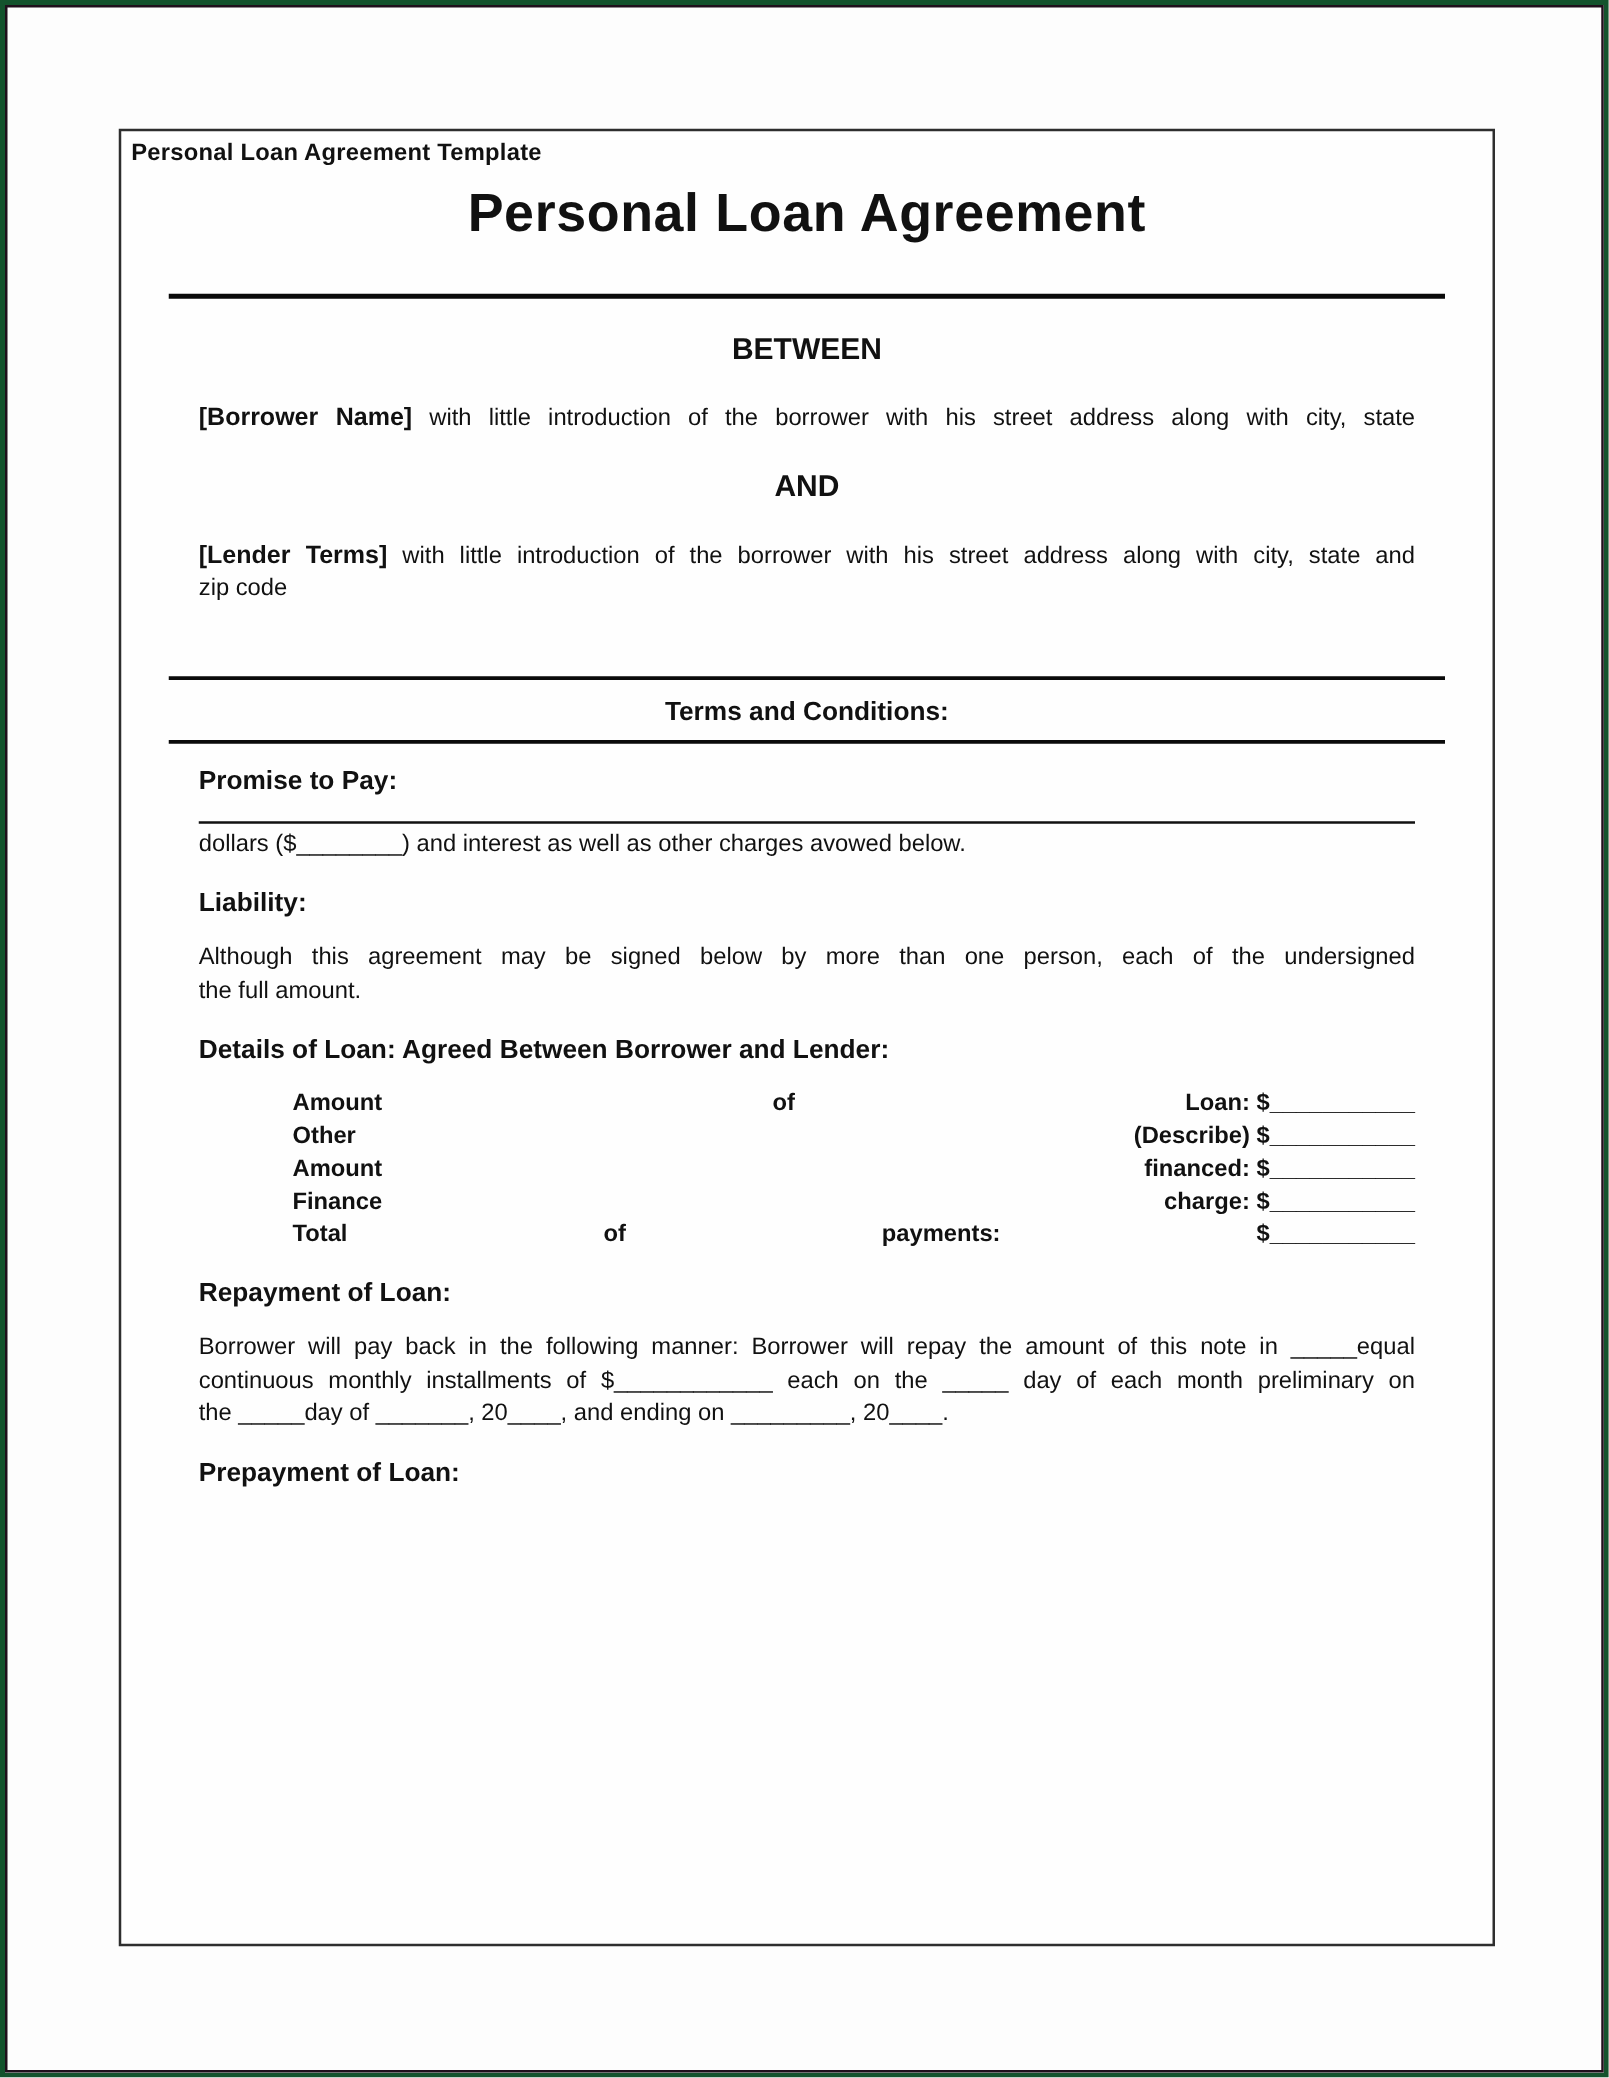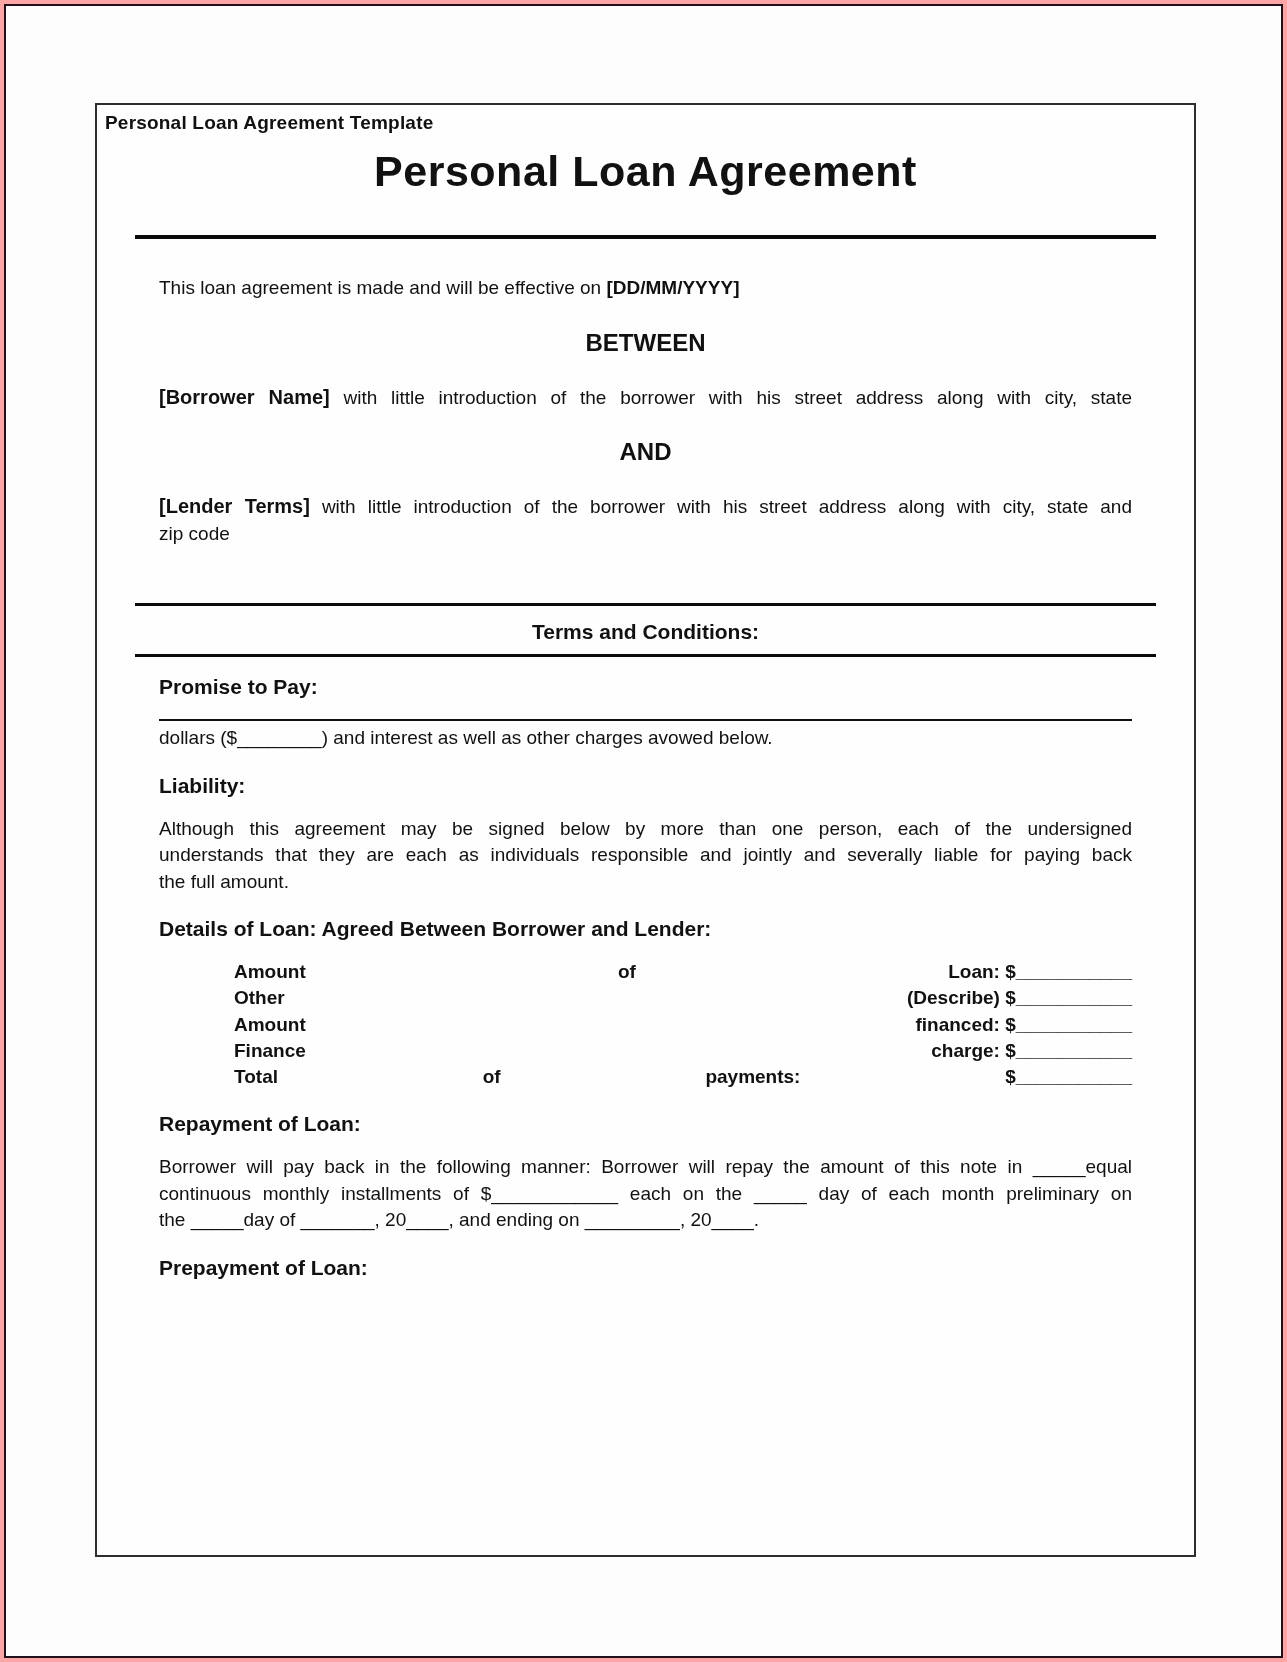--- a/index.html
+++ b/index.html
@@ -4,21 +4,21 @@
 <style>
   * { box-sizing: border-box; margin: 0; padding: 0; }
   html, body { background: #ffffff; }
   body {
     width: 1287px; height: 1662px;
     font-family: "Liberation Sans", sans-serif;
     color: #111;
   }
   .frame {
     width: 1287px; height: 1662px;
-    border: 4px solid #fca5a5;
+    border: 4px solid #14532d;
     background: #c2410c;
   }
   .frame-inner {
     width: 100%; height: 100%;
     border: 2px solid #20101c;
     background: #fdfdfd;
   }
   .sheet {
     margin: 97px 0 0 89px;
     width: 1101px; height: 1454px;
@@ -64,21 +64,20 @@
   <div class="frame-inner">
     <div class="sheet">
 
       <div class="tpl-label">Personal Loan Agreement Template</div>
 
       <h1 class="doc-title">Personal Loan Agreement</h1>
 
       <hr class="rule">
 
       <div class="intro">
-        <p class="effective"><span>This loan agreement is made and will be effective on </span><b>[DD/MM/YYYY]</b></p>
 
         <div class="center-head">BETWEEN</div>
 
         <div class="party">
           <div class="just"><b class="pname">[Borrower Name]</b><span> with little introduction of the borrower with his street address along with city, state</span></div>
         </div>
 
         <div class="center-head">AND</div>
 
         <div class="party">
@@ -97,21 +96,20 @@
         <div class="para pp">
           <div class="jline">
             <span class="fill-ul"></span>
           </div>
           <div>dollars ($________) and interest as well as other charges avowed below.</div>
         </div>
 
         <div class="sec-head">Liability:</div>
         <div class="para">
           <div class="just">Although this agreement may be signed below by more than one person, each of the undersigned</div>
-          <div class="just">understands that they are each as individuals responsible and jointly and severally liable for paying back</div>
           <div>the full amount.</div>
         </div>
 
         <div class="sec-head">Details of Loan: Agreed Between Borrower and Lender:</div>
         <div class="details">
           <div class="drow">
             <span>Amount</span>
             <span>of</span>
             <span>Loan: $___________</span>
           </div>

